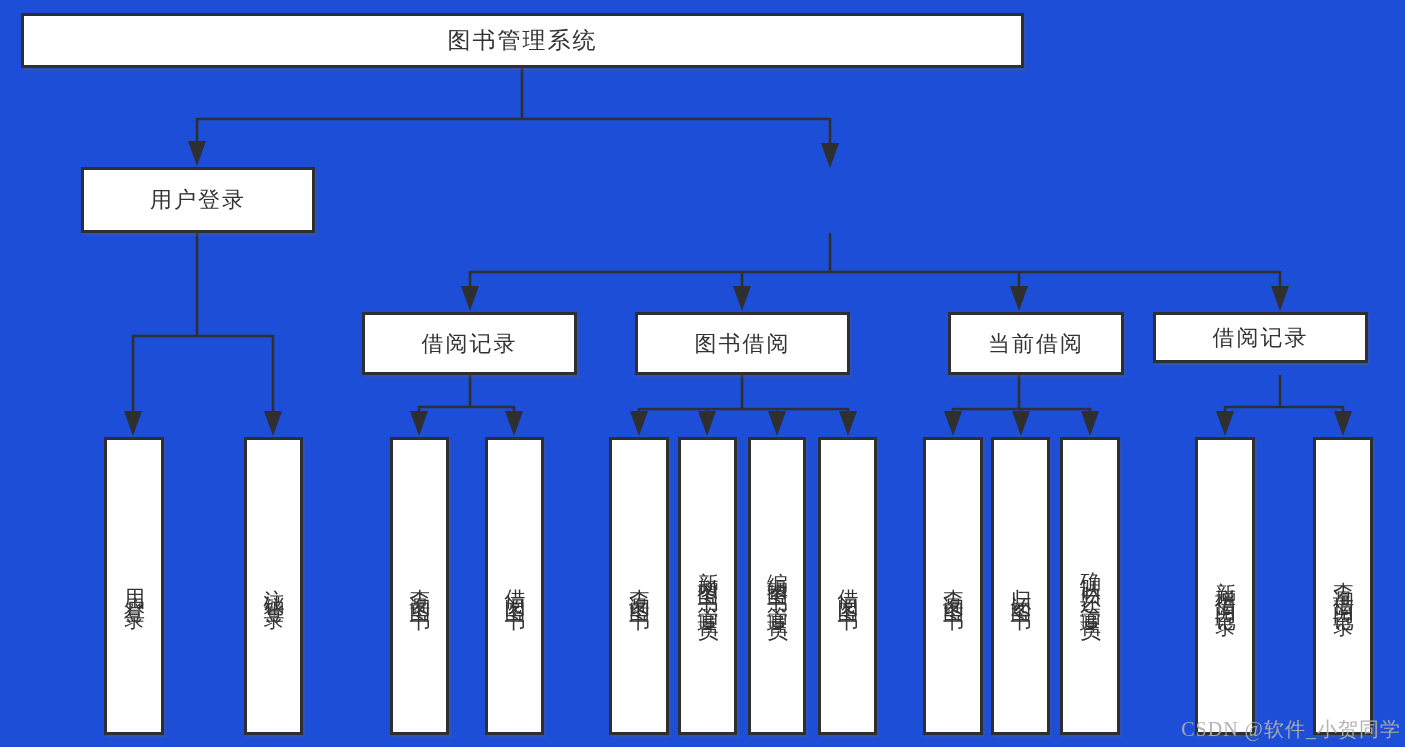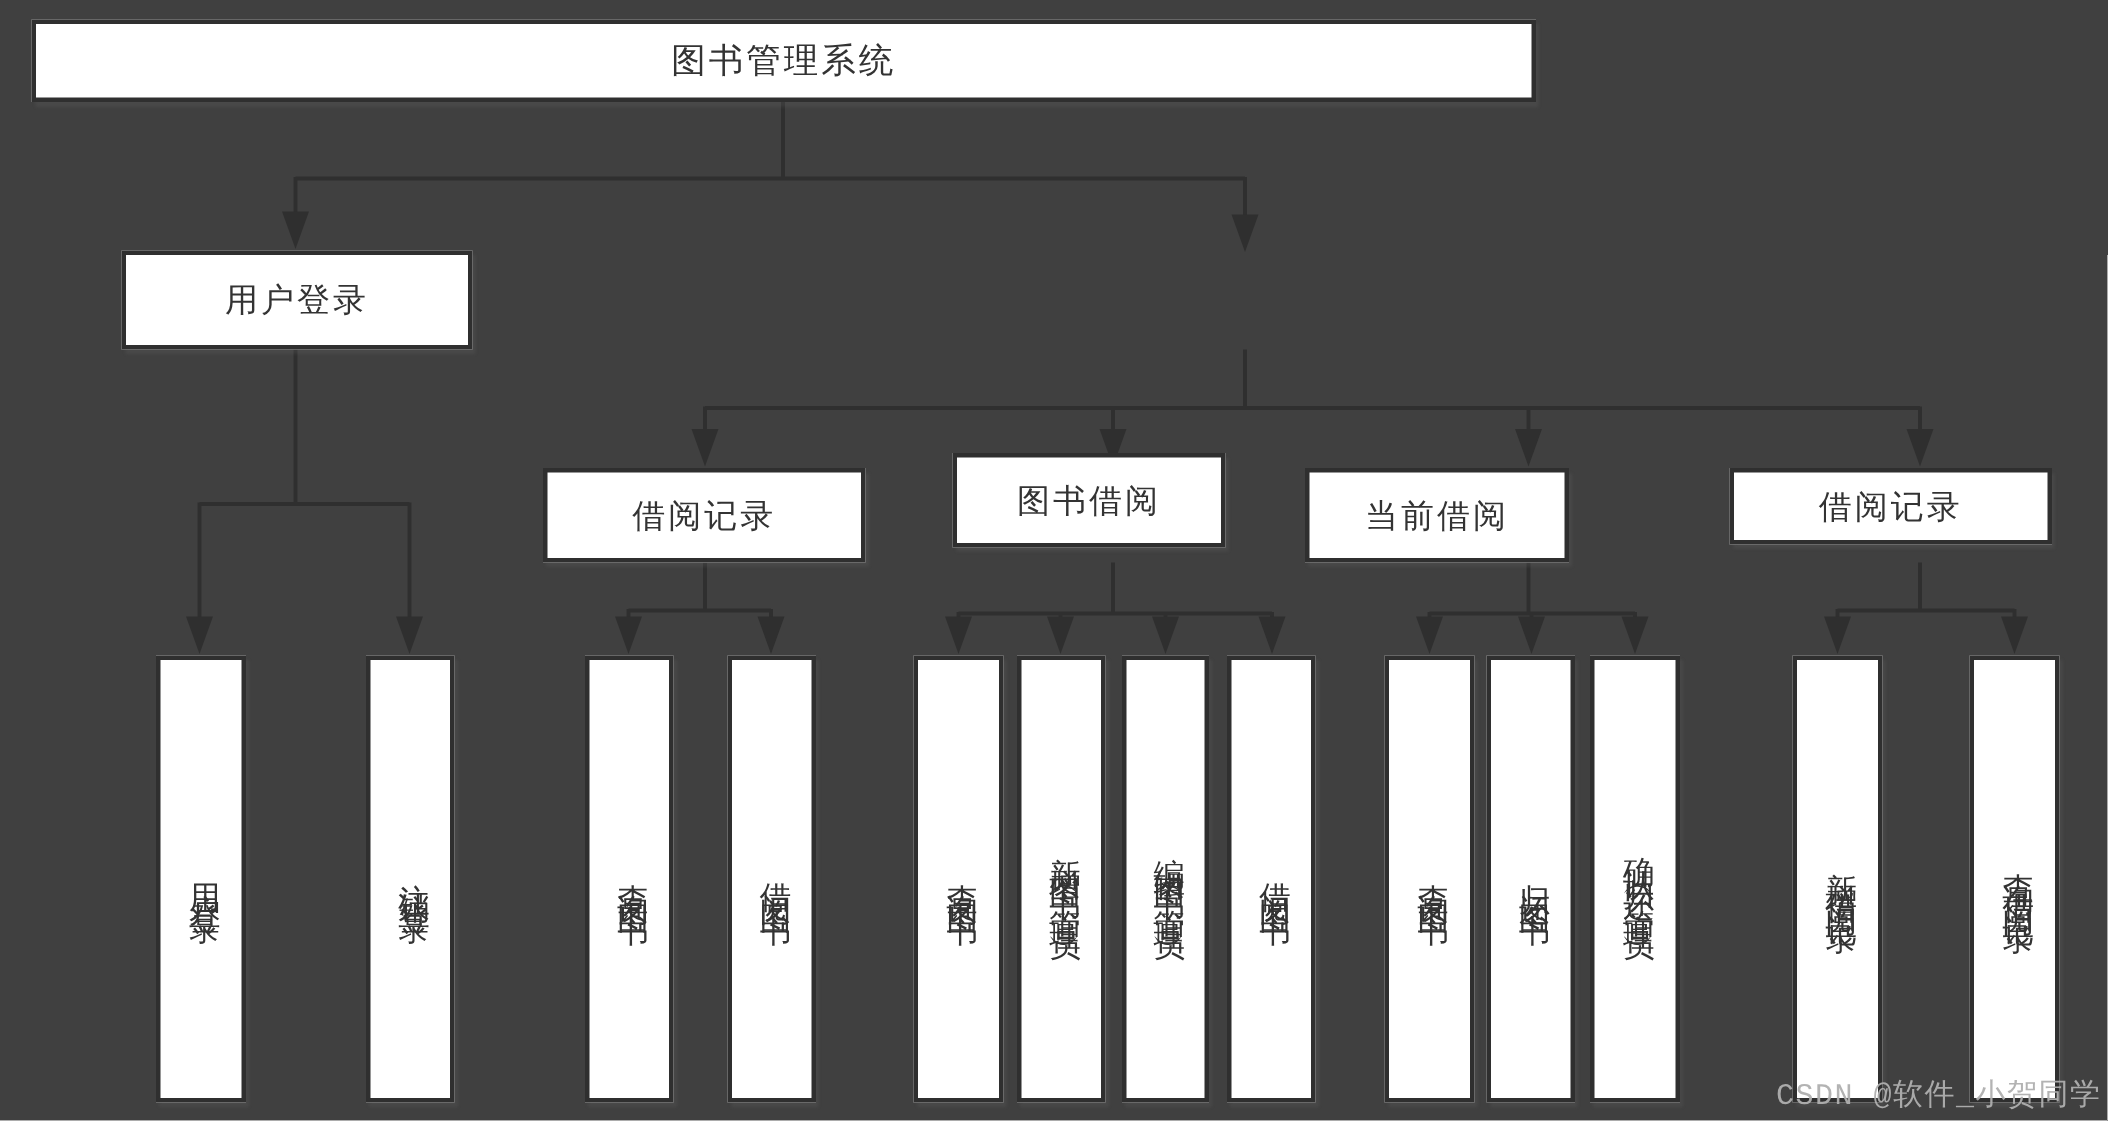--- a/index.html
+++ b/index.html
@@ -1,20 +1,20 @@
 <!DOCTYPE html>
 <html><head>
 <meta charset="utf-8">
 <style>
   html,body{margin:0;padding:0;background:#ffffff;}
   .stage{
     position:relative;
     width:1405px;height:747px;
-    background:#404040;
-    font-family:Liberation Mono, monospace;
+    background:#1d4ed8;
+    font-family:Liberation Serif, serif;
     overflow:hidden;
   }
   .wires{position:absolute;left:0;top:0;z-index:1;}
   .node{
     position:absolute;
     box-sizing:border-box;
     background:#ffffff;
     border:3px solid #2f2f2f;
     box-shadow:2px 3px 2px rgba(100,100,100,0.25);
     display:flex;align-items:center;justify-content:center;
@@ -98,24 +98,24 @@
     <span>图书管理系统</span>
   </div>
 
   <div class="node hbox" style="left:81px;top:167px;width:234px;height:66px">
     <span>用户登录</span>
   </div>
 
   <div class="node hbox" style="left:362px;top:312px;width:215px;height:63px">
     <span>借阅记录</span>
   </div>
-  <div class="node hbox" style="left:635px;top:302px;width:182px;height:63px">
+  <div class="node hbox" style="left:635px;top:312px;width:215px;height:63px">
     <span>图书借阅</span>
   </div>
-  <div class="node hbox" style="left:870px;top:312px;width:176px;height:63px">
+  <div class="node hbox" style="left:948px;top:312px;width:176px;height:63px">
     <span>当前借阅</span>
   </div>
   <div class="node hbox" style="left:1153px;top:312px;width:215px;height:51px">
     <span>借阅记录</span>
   </div>
 
   <div class="node vbox" style="left:104px;width:60px">
     <span>用户登录</span>
   </div>
   <div class="node vbox" style="left:244px;width:59px">

